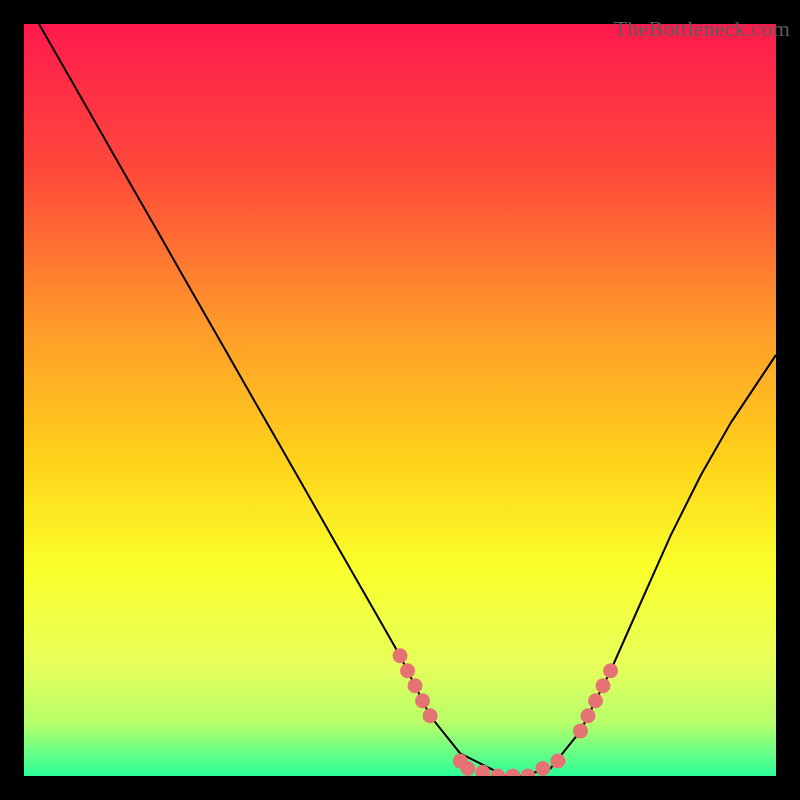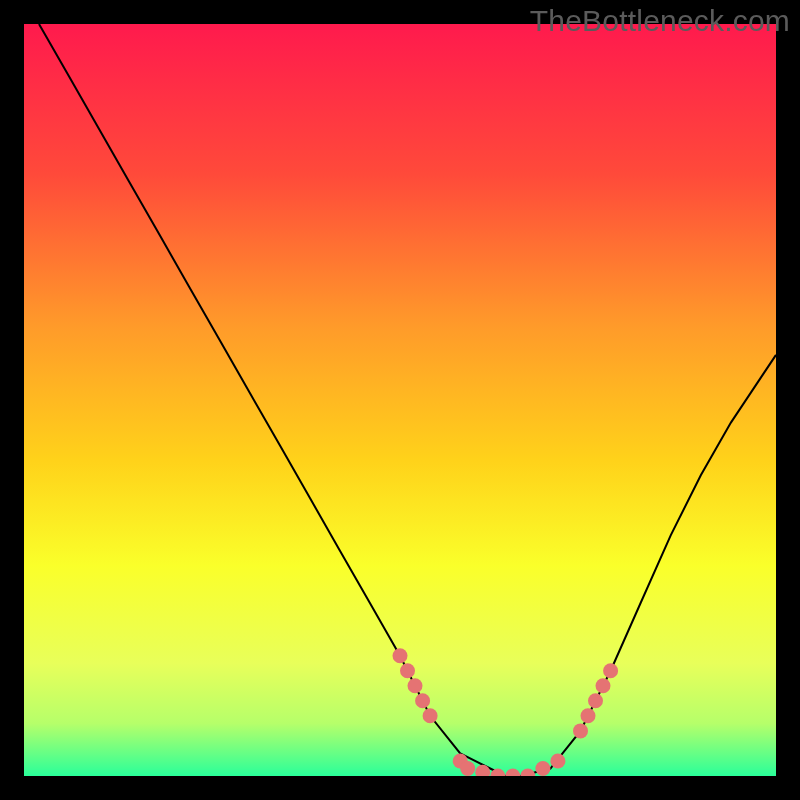--- a/index.html
+++ b/index.html
@@ -21,26 +21,27 @@
   }
   .plot-area {
     position: absolute;
     left: 0;
     top: 0;
     width: 752px;
     height: 752px;
   }
   .watermark {
     position: absolute;
-    top: 4px;
+    top: 16px;
     right: 10px;
     color: #5b5b5b;
-    font-size: 30px;
+    font-size: 22px;
     font-weight: 500;
     letter-spacing: 0.2px;
+    font-family: Liberation Serif, serif;
   }
 </style>
 </head>
 <body>
 
 <div class="frame">
   <svg class="plot-area" viewBox="0 0 752 752" preserveAspectRatio="none">
     <defs>
       <linearGradient id="bg-grad" x1="0" y1="0" x2="0" y2="1">
         <stop offset="0%" stop-color="#ff1a4d"></stop>

